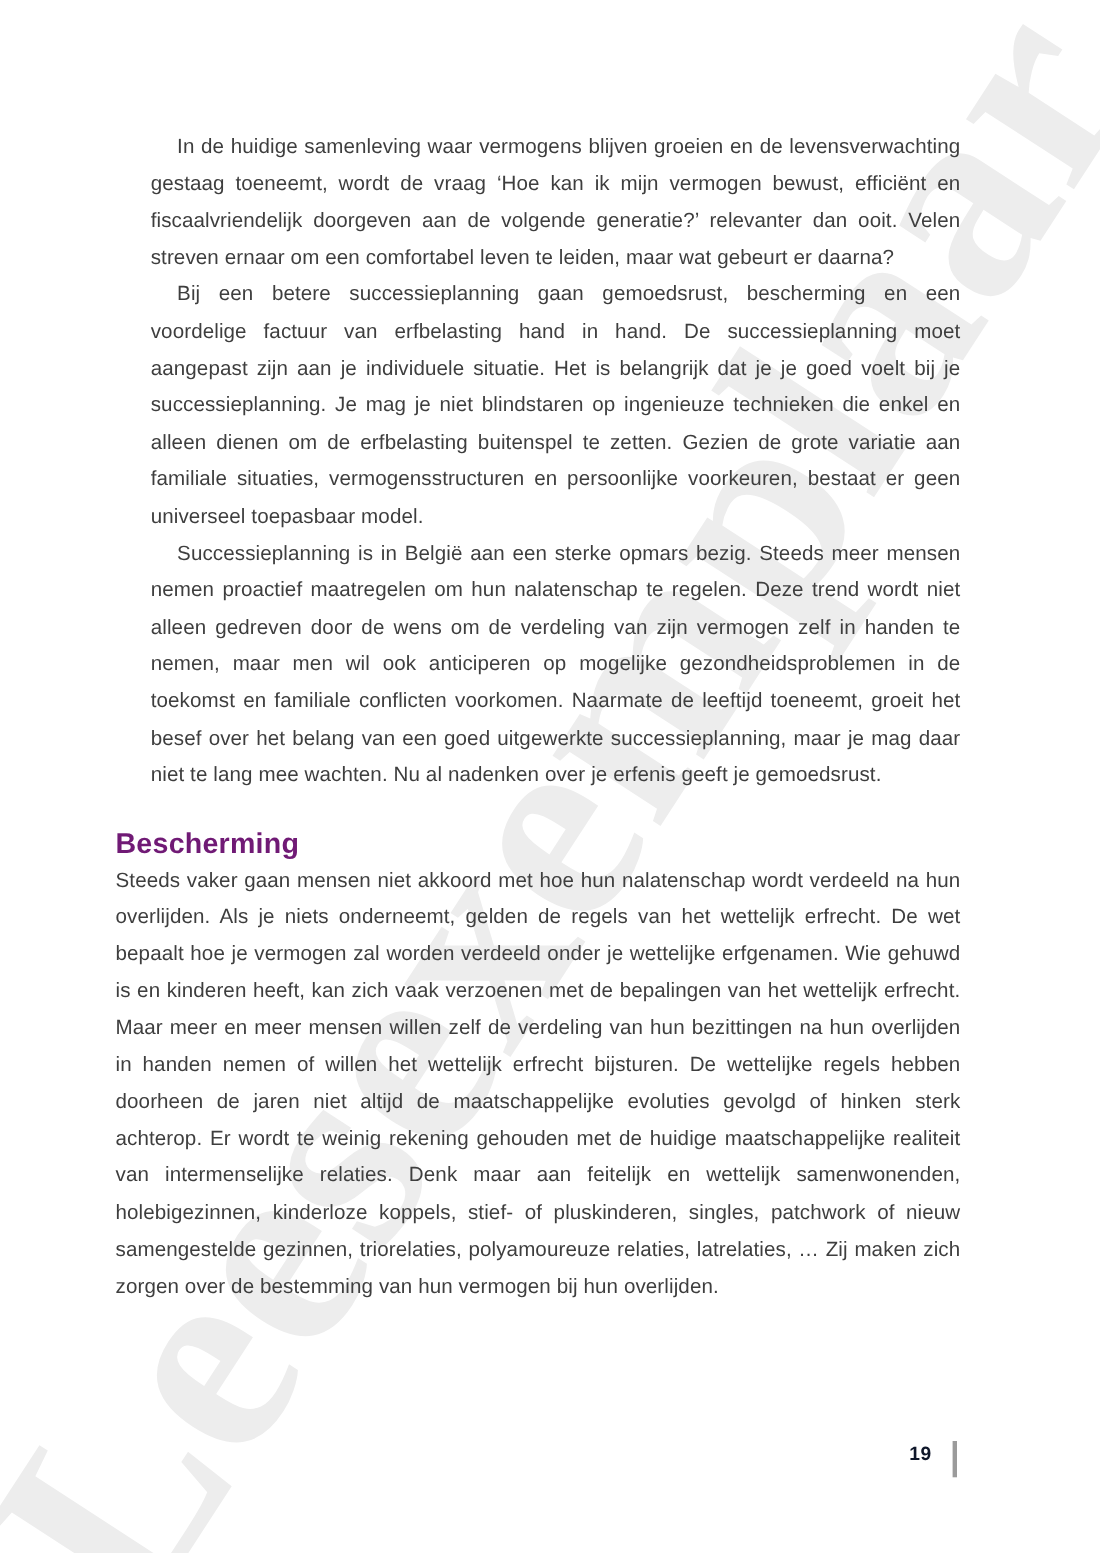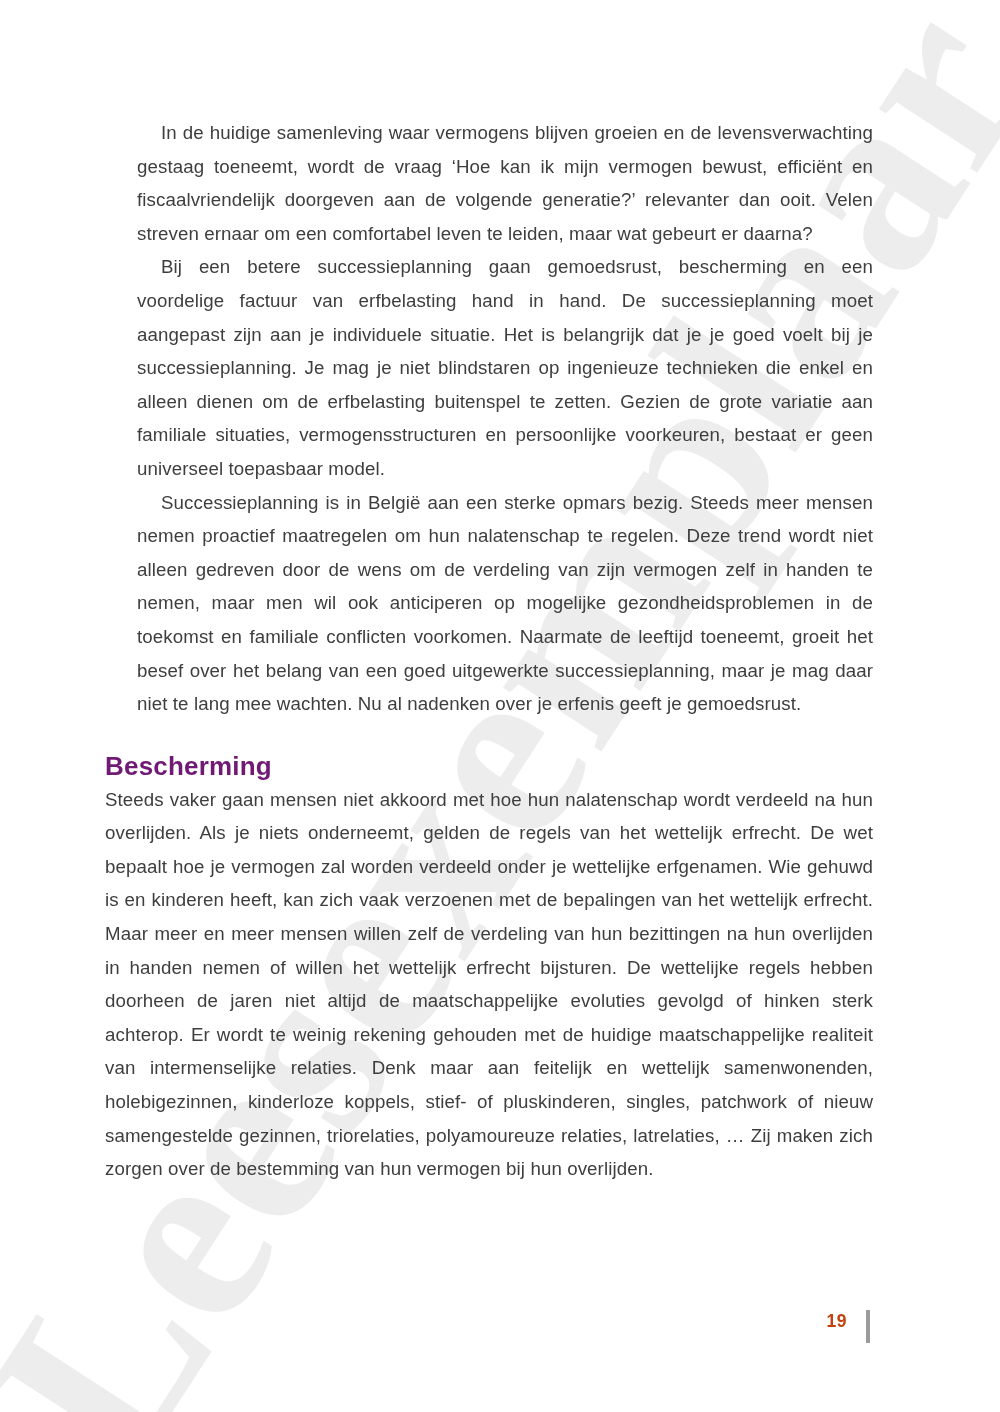--- a/index.html
+++ b/index.html
@@ -77,21 +77,21 @@
     width: 1000px;
     height: 50px;
     z-index: 1;
   }
   .page-number {
     position: absolute;
     right: 153px;
     top: 6px;
     font-size: 17.5px;
     font-weight: 700;
-    color: #c2410c;
+    color: #0f172a;
     letter-spacing: 0.5px;
   }
   .footer-bar {
     position: absolute;
     right: 130px;
     top: 5px;
     width: 4px;
     height: 33px;
     background: #9b9b9b;
   }

